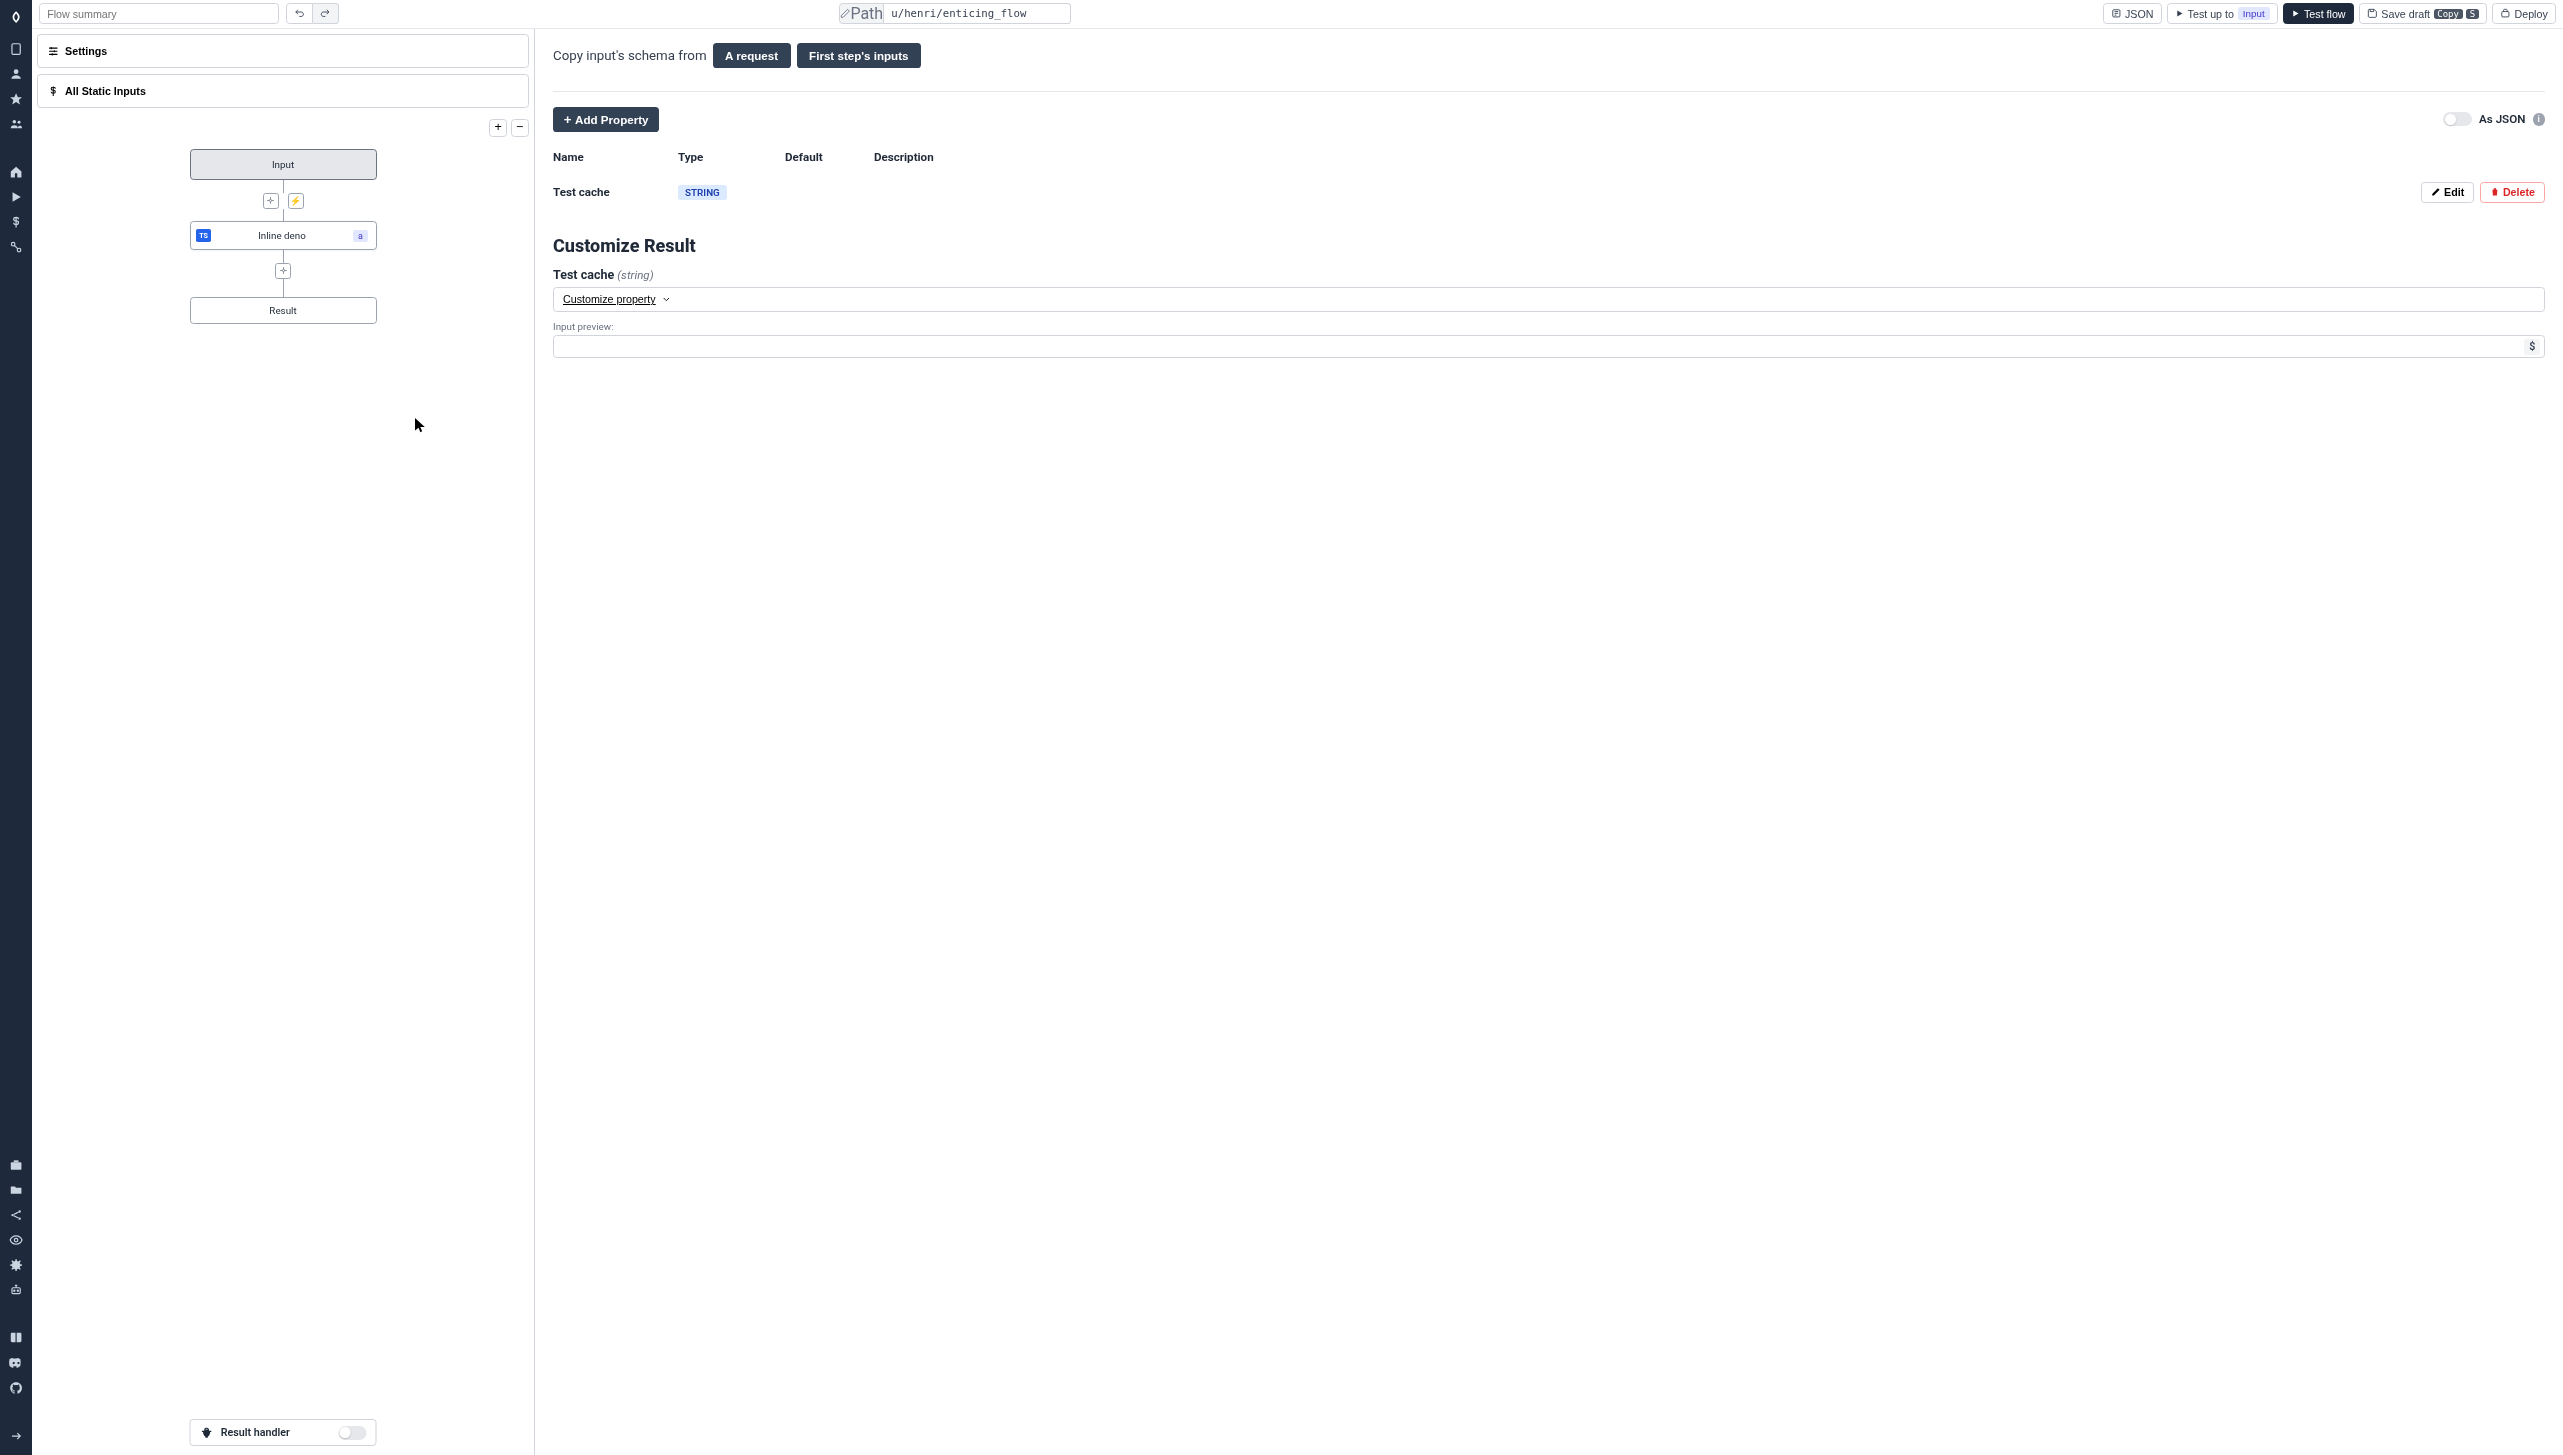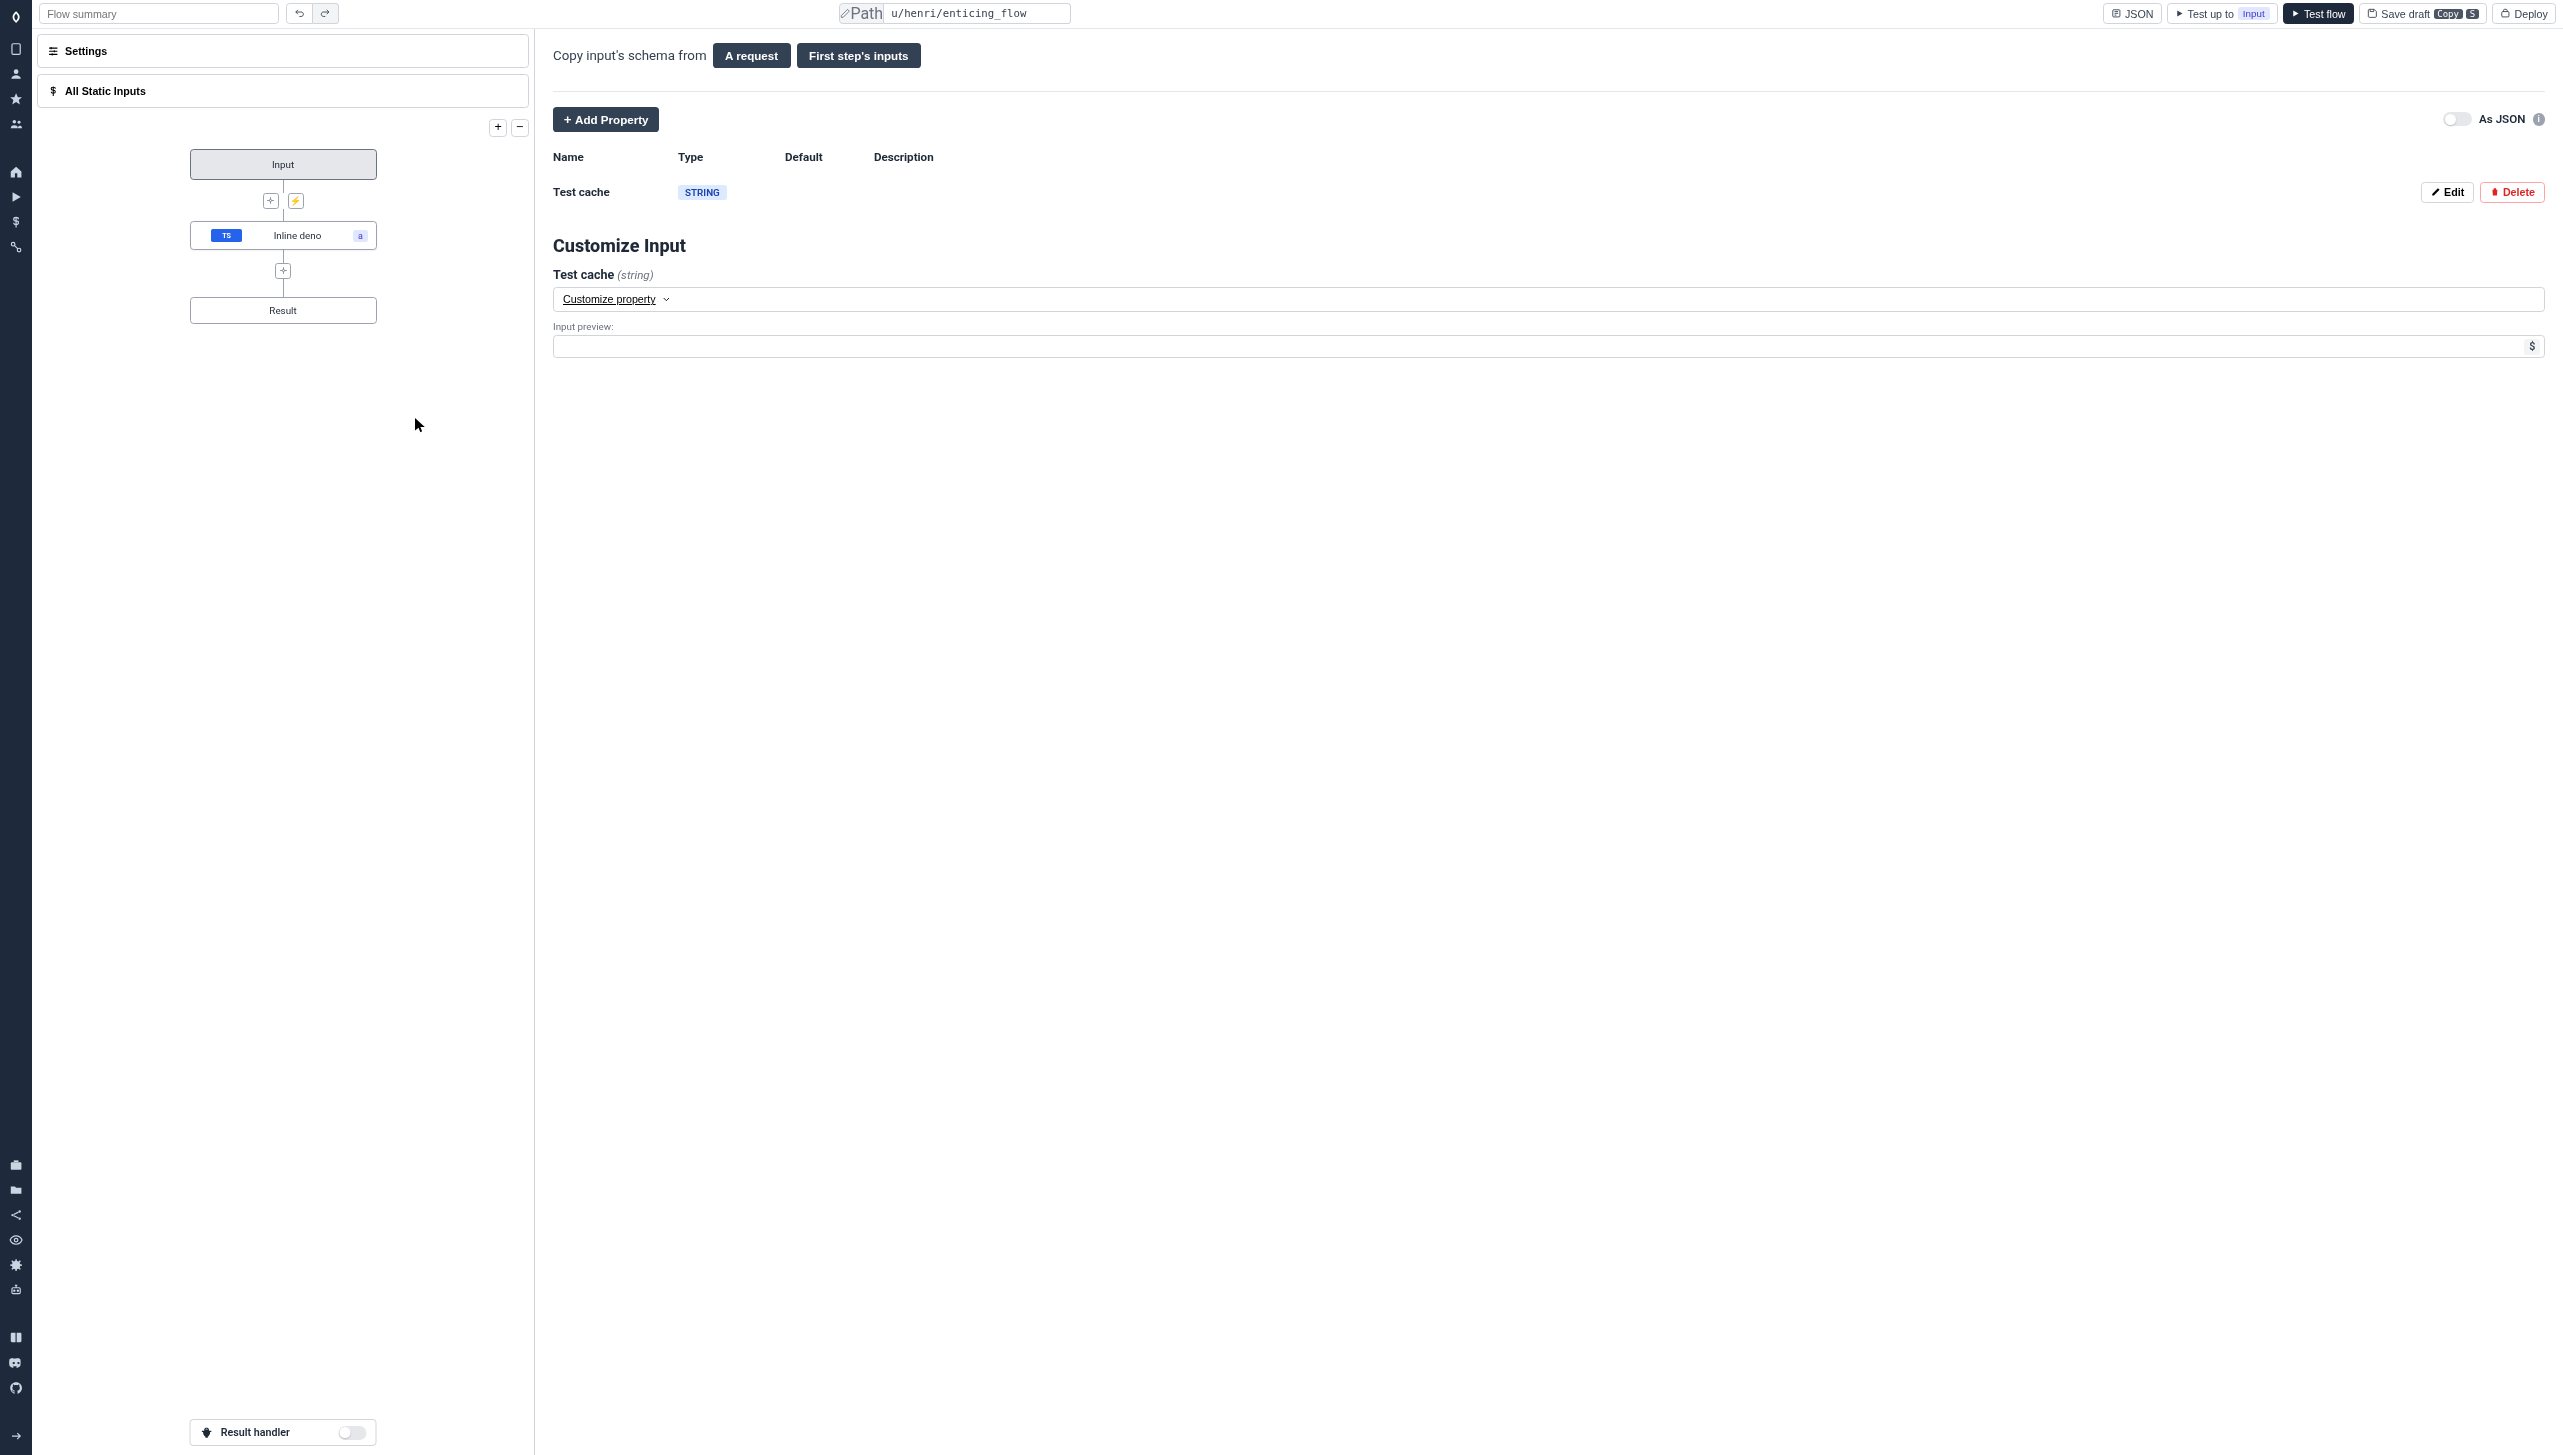--- a/index.html
+++ b/index.html
@@ -29,21 +29,21 @@
 .pane-header { padding: 5.3px; display: flex; flex-direction: column; gap: 5.3px; }
 .pane-btn { width: 100%; text-align: left; border: 0.9px solid #d1d5db; border-radius: 3.6px; padding: 10px 9px; font-size: 10.7px; background: #fff; cursor: pointer; display: flex; align-items: center; gap: 5.3px; font-weight: 600; }
 .canvas { flex: 1; position: relative; padding: 18px 7.1px; }
 .zoom-btns { position: absolute; top: 5.3px; right: 5.3px; display: flex; gap: 3.6px; }
 .zoom-btn { width: 18px; height: 18px; border: 0.9px solid #d1d5db; border-radius: 3.6px; background: #fff; cursor: pointer; font-size: 12.5px; line-height: 1; }
 .flow-col { display: flex; flex-direction: column; align-items: center; margin: 18px auto 0; width: 187px; }
 .node { width: 187px; border: 0.9px solid #9ca3af; border-radius: 3.6px; background: #fff; text-align: center; font-size: 9.8px; position: relative; }
 .node.input-node { background: #e5e7eb; border: 1.8px solid #6b7280; padding: 9px 0; }
 .node.step-node { padding: 7.1px 3.6px; display: flex; align-items: center; box-shadow: 0 0.9px 1.8px rgba(0,0,0,0.05); }
 .node.result-node { padding: 7.1px 0; }
-.step-icon { width: 31px; height: 12.5px; background: #2563eb; border-radius: 1.8px; margin-left: 17px; flex-shrink: 0; display: flex; align-items: center; justify-content: center; color: #fff; font-size: 7.1px; font-weight: bold; }
+.step-icon { width: 15px; height: 12.5px; background: #2563eb; border-radius: 1.8px; margin-left: 2px; flex-shrink: 0; display: flex; align-items: center; justify-content: center; color: #fff; font-size: 7.1px; font-weight: bold; }
 .step-label { flex: 1; }
 .step-badge { background: #e0e7ff; color: #4338ca; padding: 0.9px 5.3px; border-radius: 2.7px; font-size: 9px; margin-right: 3.6px; }
 .connector { width: 0.9px; height: 12.5px; background: #9ca3af; }
 .plus-node { width: 16px; height: 16px; border: 0.9px solid #9ca3af; border-radius: 2.7px; display: flex; align-items: center; justify-content: center; background: #fff; cursor: pointer; font-size: 10.7px; color: #6b7280; }
 .plus-row { display: flex; align-items: center; gap: 9px; }
 .bolt { width: 16px; height: 16px; border: 0.9px solid #9ca3af; border-radius: 2.7px; background: #fff; display: flex; align-items: center; justify-content: center; font-size: 9px; }
 .error-handler { position: absolute; bottom: 9px; left: 50%; transform: translateX(-50%); width: 187px; border: 0.9px solid #d1d5db; border-radius: 3.6px; padding: 5.3px 9px; display: flex; align-items: center; gap: 7.1px; background: #fff; font-size: 10.7px; font-weight: 600; }
 .toggle { width: 28.5px; height: 14.2px; background: #e5e7eb; border-radius: 7.1px; position: relative; cursor: pointer; margin-left: auto; }
 .toggle::after { content: ''; position: absolute; width: 10.7px; height: 10.7px; background: #fff; border-radius: 50%; top: 1.8px; left: 1.8px; box-shadow: 0 0.9px 1.8px rgba(0,0,0,0.2); }
 .right-pane { flex: 1; padding: 14.2px 18px; overflow-y: auto; }
@@ -372,21 +372,21 @@
               <button class="row-btn delete">
                 <svg width="9.8" height="9.8" viewBox="0 0 24 24" fill="currentColor">
                     <path d="M6 7 L18 7 L17 21 L7 21 Z M4 7 L20 7 M9 3 L15 3 L15 7 L9 7 Z"></path>
                   </svg>
                 <span>Delete</span>
               </button>
             </div>
           </div>
         </div>
 
-        <div class="customize-title">Customize Input</div>
+        <div class="customize-title">Customize Result</div>
         <div class="prop-label">
           <span>Test cache</span>
           <span class="prop-type-italic">(string)</span>
         </div>
         <button class="customize-select">
           <span>Customize property</span>
           <svg width="10.7" height="10.7" viewBox="0 0 24 24" fill="none" stroke="currentColor" stroke-width="2">
               <path d="M6 9 L12 15 L18 9"></path>
             </svg>
         </button>

